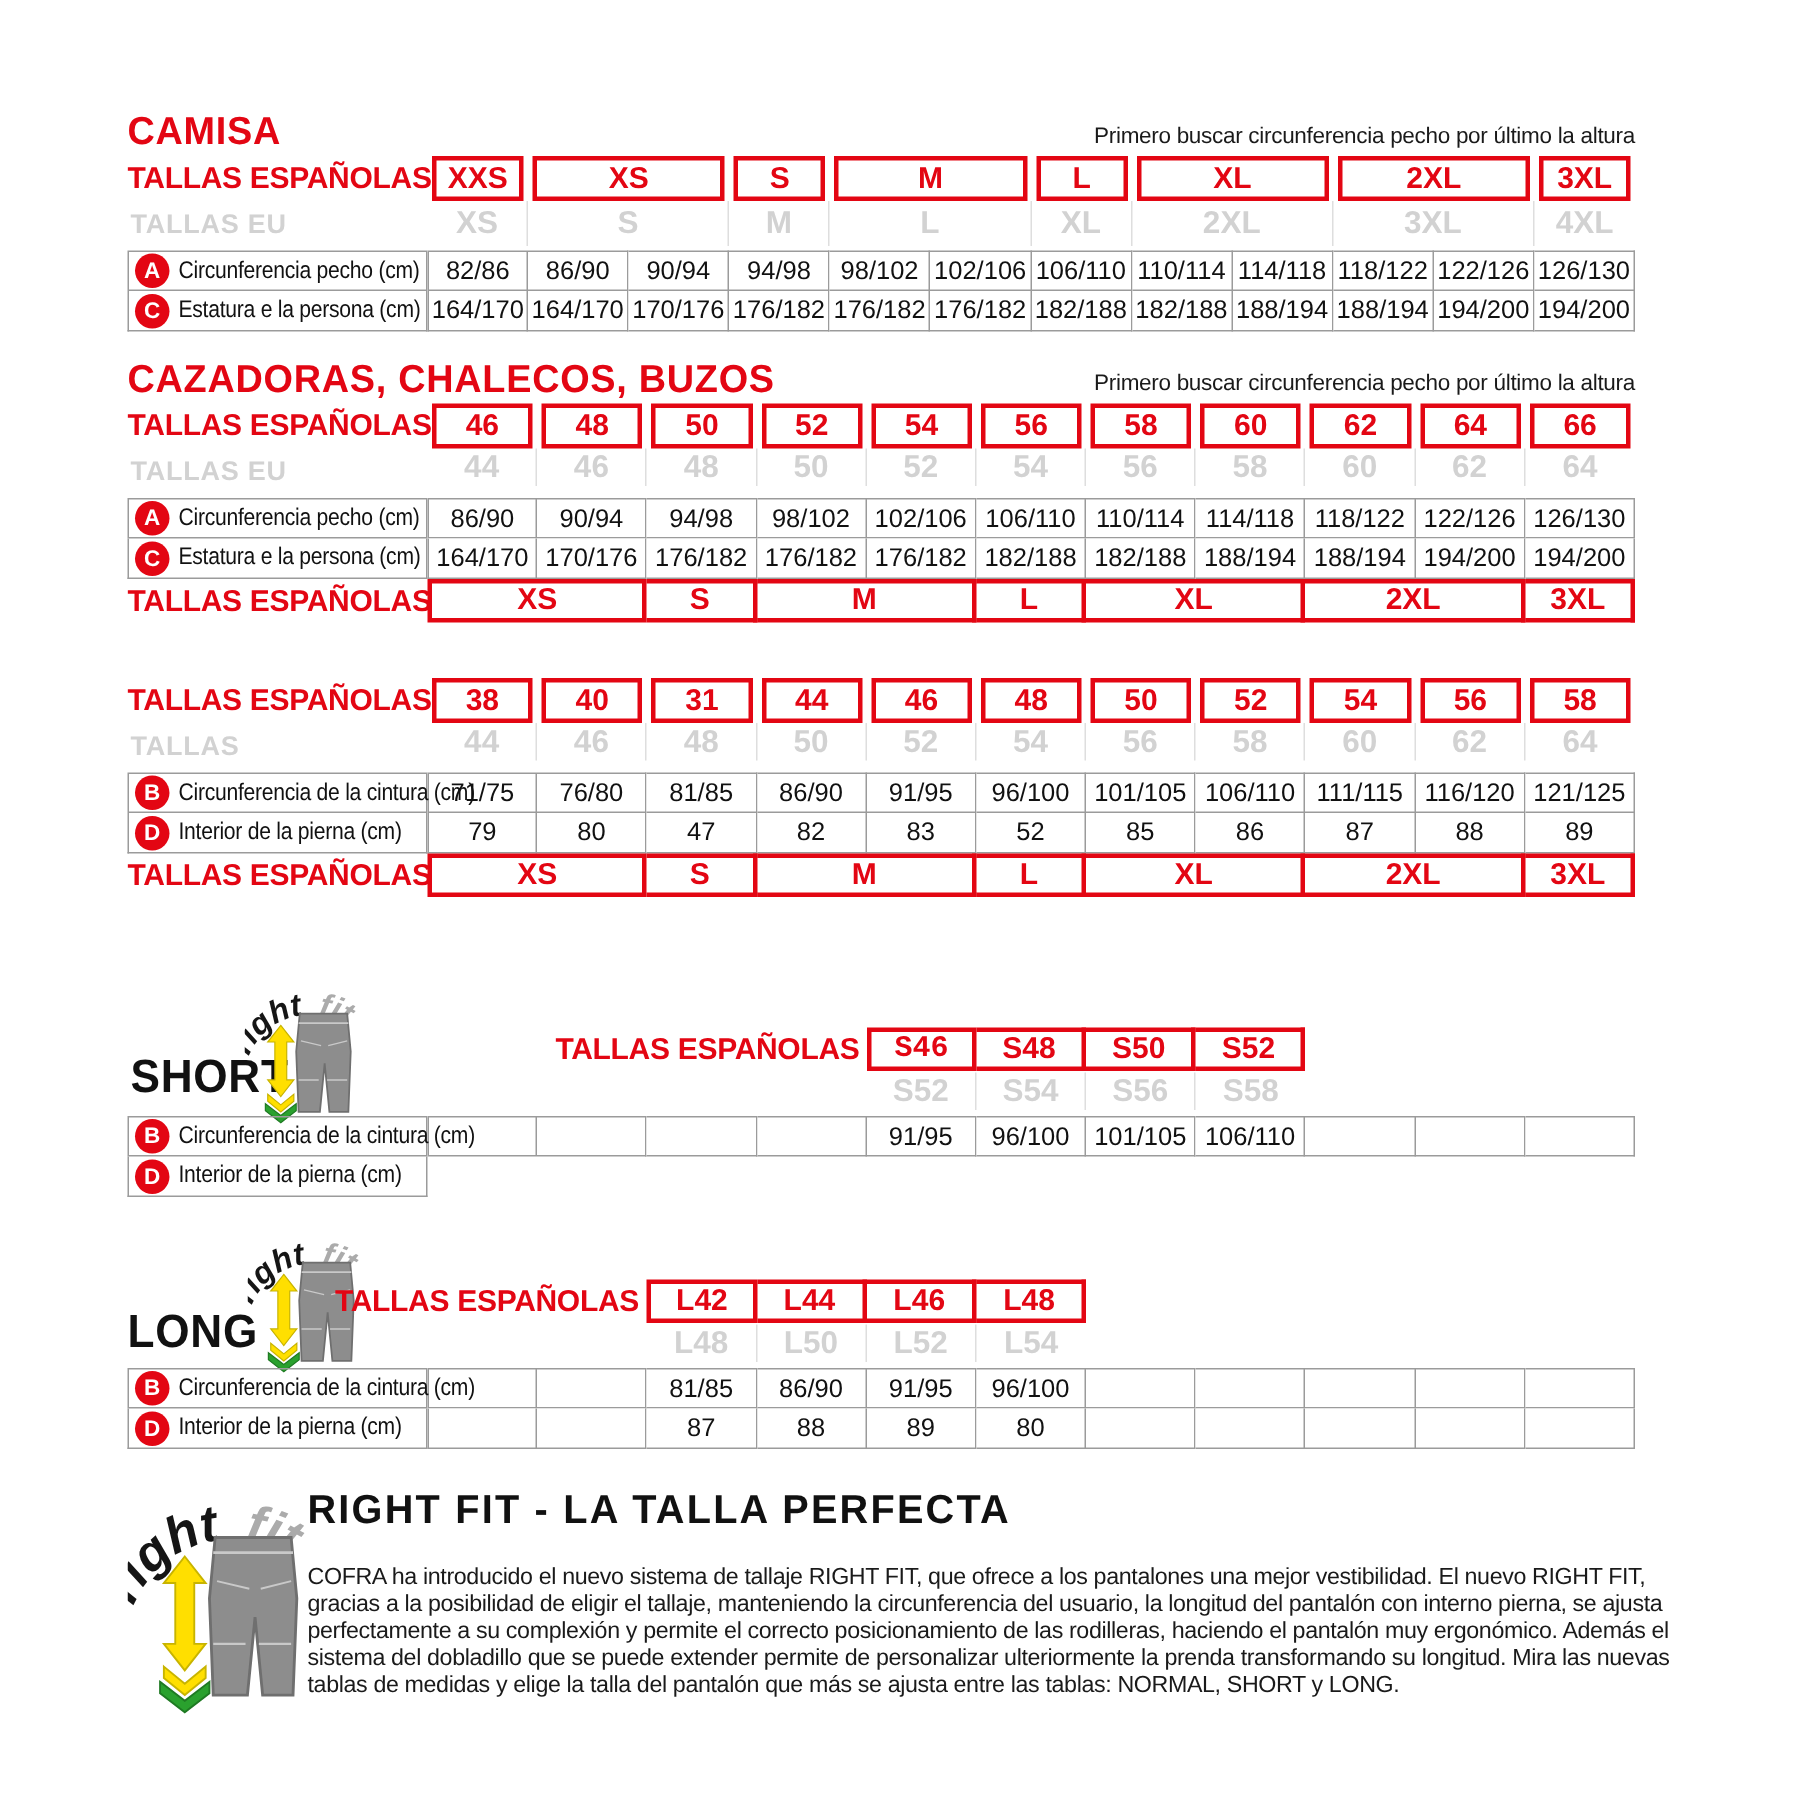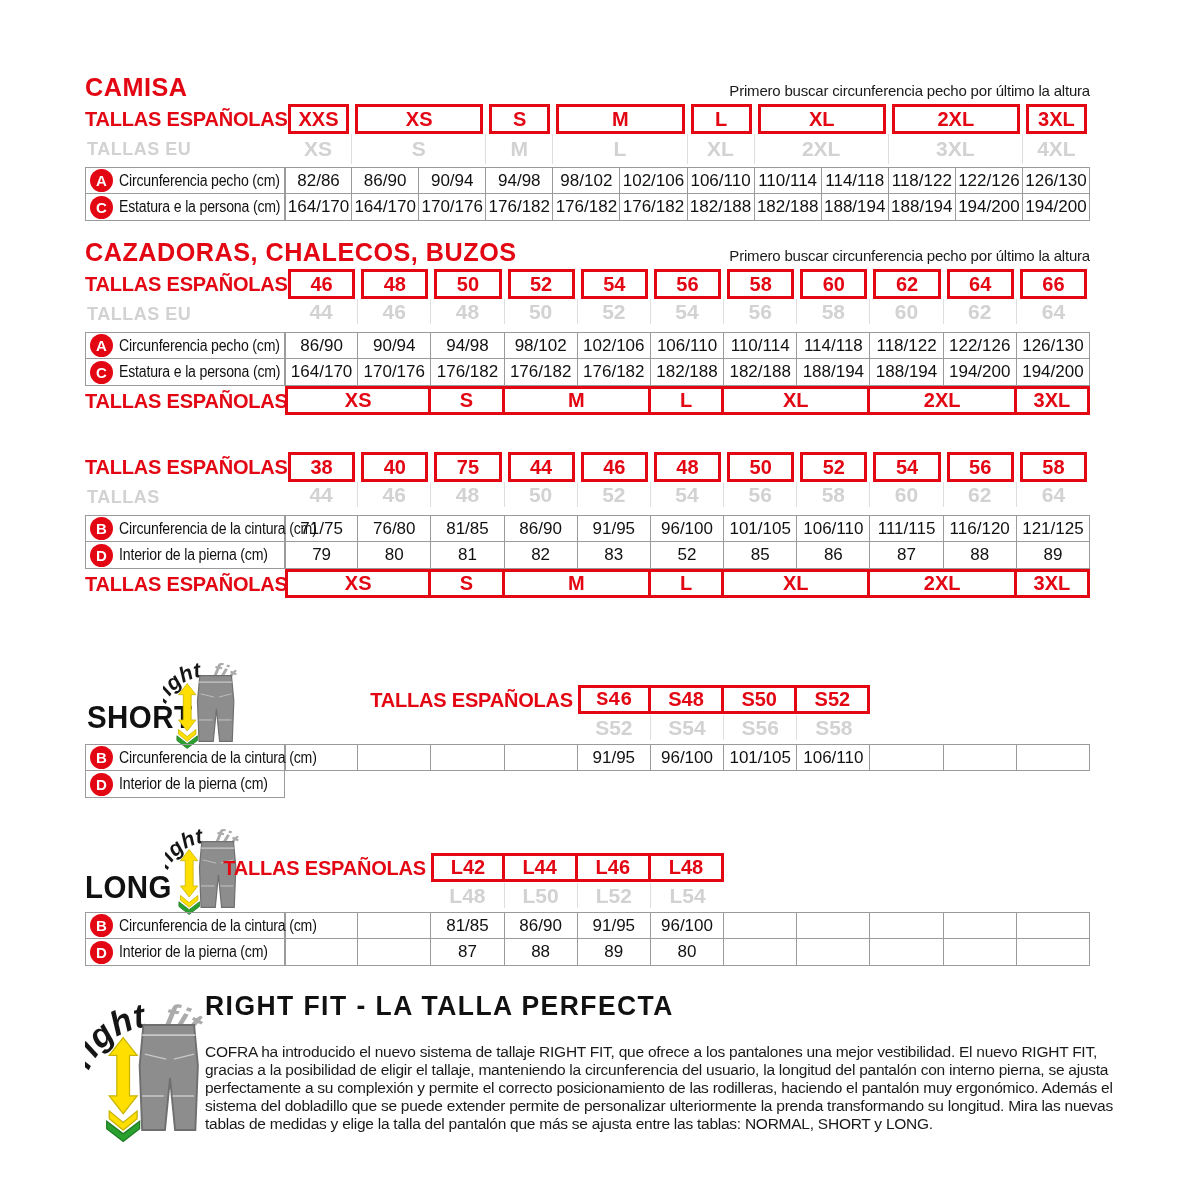--- a/index.html
+++ b/index.html
@@ -303,21 +303,21 @@
         </div>
     </div>
   </section>
 
   <section class="tbl" style="top:452px;--cols:11">
     <div class="t-row">
       <div class="lbl es-label">TALLAS ESPAÑOLAS</div>
       <div class="grid">
           <div class="cell box" style="grid-column: span 1;">38</div>
           <div class="cell box" style="grid-column: span 1;">40</div>
-          <div class="cell box" style="grid-column: span 1;">75</div>
+          <div class="cell box" style="grid-column: span 1;">31</div>
           <div class="cell box" style="grid-column: span 1;">44</div>
           <div class="cell box" style="grid-column: span 1;">46</div>
           <div class="cell box" style="grid-column: span 1;">48</div>
           <div class="cell box" style="grid-column: span 1;">50</div>
           <div class="cell box" style="grid-column: span 1;">52</div>
           <div class="cell box" style="grid-column: span 1;">54</div>
           <div class="cell box" style="grid-column: span 1;">56</div>
           <div class="cell box" style="grid-column: span 1;">58</div>
         </div>
     </div>
@@ -357,21 +357,21 @@
         </div>
     </div>
     <div class="t-row mrow">
       <div class="lbl mlabel">
         <span class="circ">D</span>
         <span class="mtext">Interior de la pierna (cm)</span>
       </div>
       <div class="grid">
           <div class="cell val">79</div>
           <div class="cell val">80</div>
-          <div class="cell val">81</div>
+          <div class="cell val">47</div>
           <div class="cell val">82</div>
           <div class="cell val">83</div>
           <div class="cell val">52</div>
           <div class="cell val">85</div>
           <div class="cell val">86</div>
           <div class="cell val">87</div>
           <div class="cell val">88</div>
           <div class="cell val">89</div>
         </div>
     </div>

